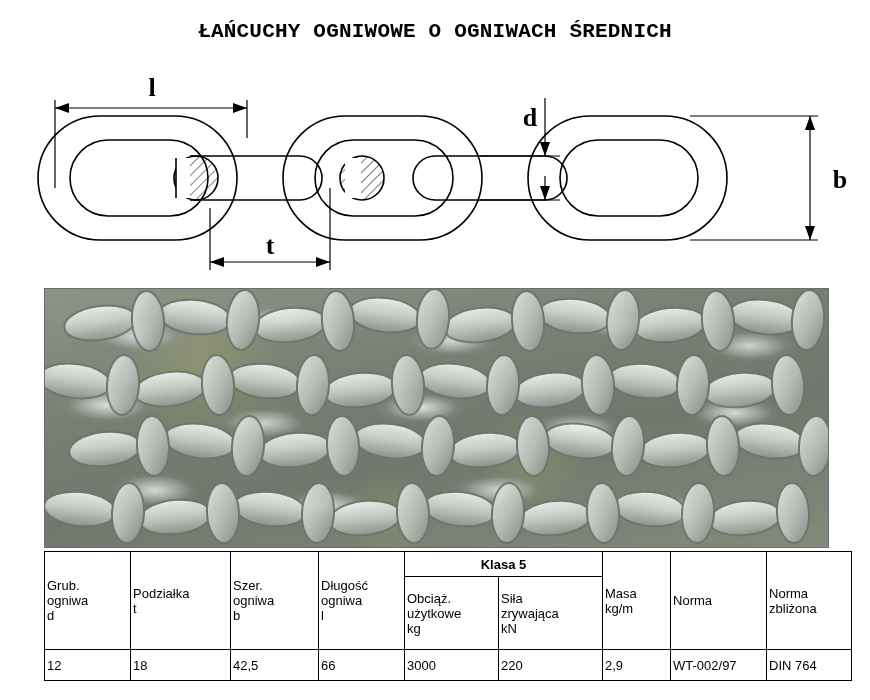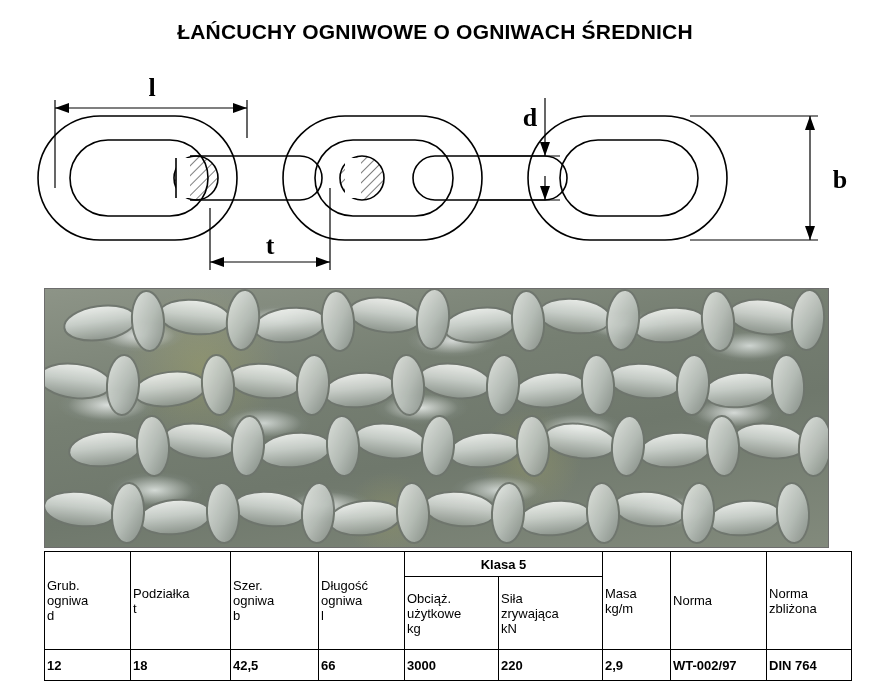--- a/index.html
+++ b/index.html
@@ -19,21 +19,21 @@
     height: 700px;
   }
 
   
   .title-block {
     position: absolute;
     top: 18px;
     left: 0;
     width: 870px;
     text-align: center;
-    font-family: Liberation Sans, sans-serif;
+    font-family: Liberation Mono, monospace;
     font-weight: bold;
     font-size: 21px;
     line-height: 28px;
     color: #000;
     letter-spacing: 0.2px;
   }
 
   
   .drawing {
     position: absolute;
@@ -116,21 +116,21 @@
     font-weight: normal;
   }
   table.spec th.klasa {
     font-weight: bold;
     font-size: 13px;
     height: 20px;
   }
   .hdr-cell { height: 92px; }
   .sub-cell { height: 68px; }
   .val-row td {
-    font-weight: bold;
+    font-weight: normal;
     height: 26px;
     font-size: 14px;
   }
 </style>
 </head>
 <body>
 
 <div class="page">
 
   <div class="title-block">

